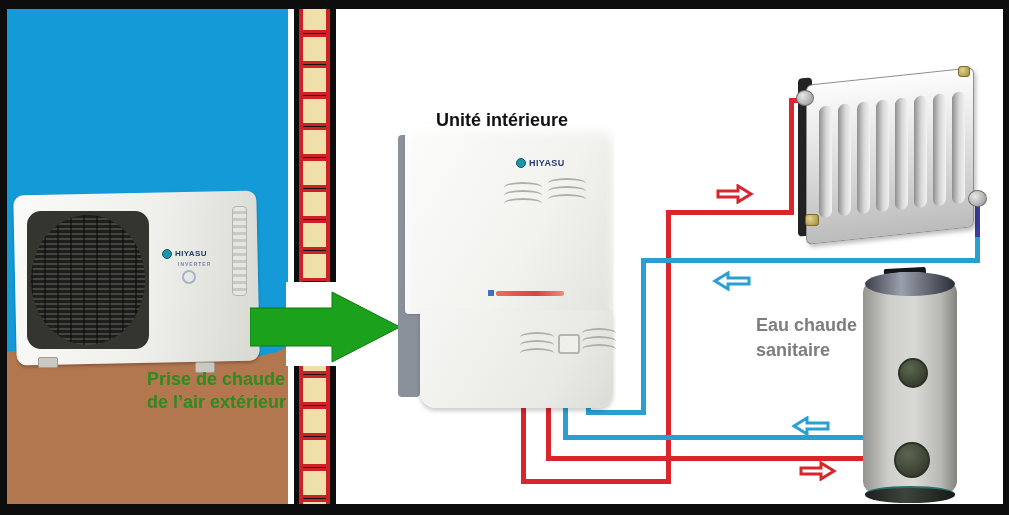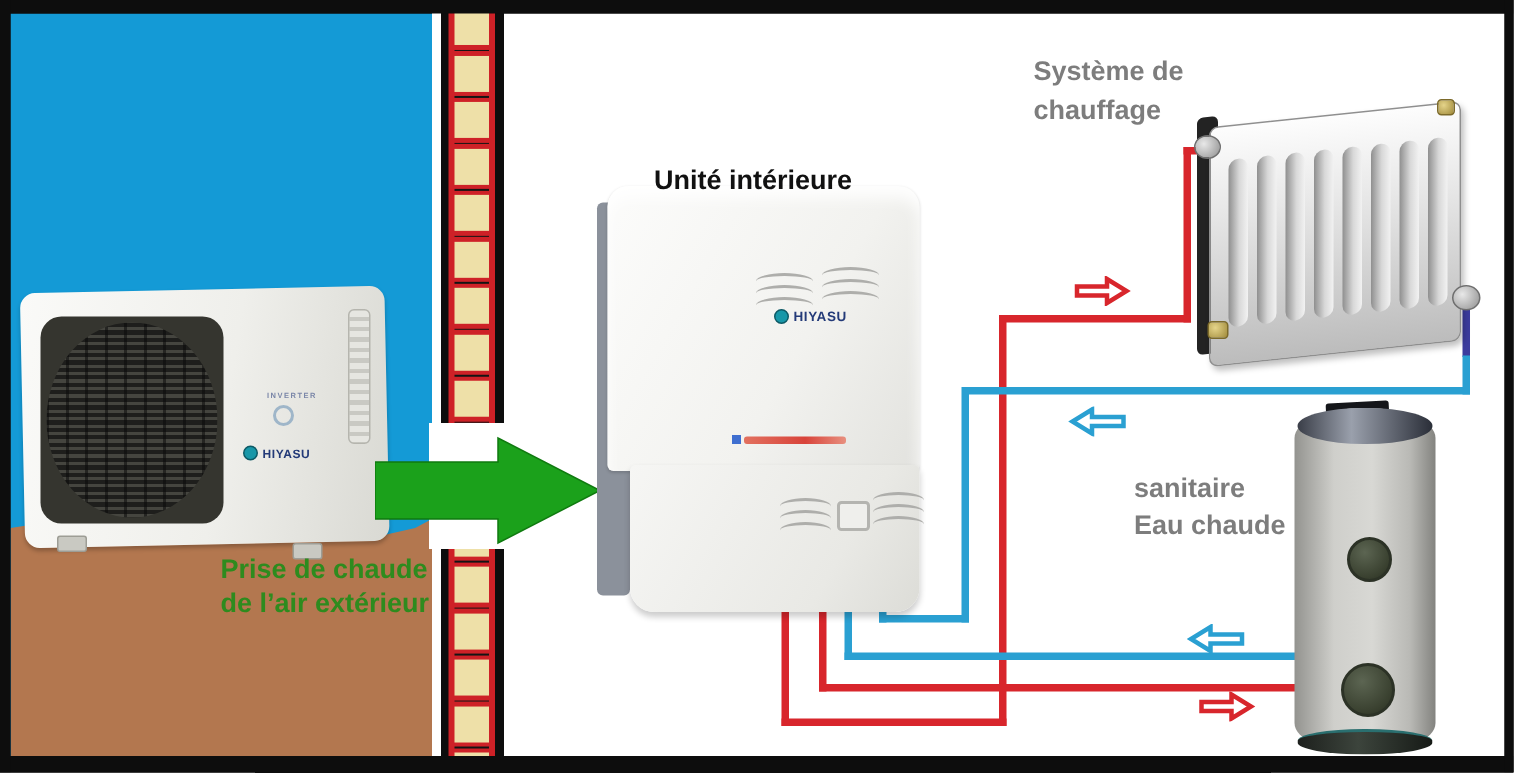--- a/index.html
+++ b/index.html
@@ -18,21 +18,21 @@
   .od-body{left:15px; top:193px; width:243px; height:170px;
     background:linear-gradient(100deg,#fafaf8 0%,#efefeb 55%,#d9d9d3 100%);
     border-radius:10px; box-shadow:0 2px 3px rgba(0,0,0,.25); transform:rotate(-1.2deg);}
   .od-fan-frame{left:27px; top:211px; width:122px; height:138px; background:#35352f; border-radius:14px;}
   .od-fan{left:4px; top:4px; width:114px; height:130px; border-radius:50%;
     background:repeating-linear-gradient(90deg, rgba(10,10,10,.55) 0 2px, rgba(0,0,0,0) 2px 13px),
                repeating-linear-gradient(0deg, #45453f 0 2px, #1e1e1c 2px 5px);}
   .od-handle{left:232px; top:206px; width:13px; height:88px; border-radius:4px;
     background:repeating-linear-gradient(0deg,#e6e6e1 0 4px,#c9c9c3 4px 7px); border:1px solid #b5b5ae;}
   .od-foot{width:18px; height:9px; background:#c9c9c2; border:1px solid #9d9d95; border-radius:2px;}
-  .brand{display:flex; align-items:flex-end; gap:3px;margin-top:48px;}
+  .brand{display:flex; align-items:flex-start; gap:3px;}
   .brand .dot{width:8px; height:8px; border-radius:50%; background:#1897a8; border:1px solid #0d5a66;}
   .brand .txt{color:#233a78; font-weight:bold; font-size:8px; letter-spacing:.4px;}
   .od-sub{color:#7a86a8; font-size:5px; font-weight:bold; letter-spacing:1px;}
   .od-emblem{width:10px; height:10px; border-radius:50%; border:2px solid #9fb6c9;}
   
   .gap-strip{left:288px; top:0; width:6px; height:504px; background:#ffffff;}
   .wall-black-l{left:294px; top:0; width:5px; height:505px; background:#0d0d0d;}
   .wall-red{left:299px; top:0; width:31px; height:505px; background:#ce2127;}
   .wall-bricks{left:303px; top:0; width:23px; height:505px;
     background:repeating-linear-gradient(to bottom,#eee0a8 0 24px,#ce2127 24px 27px,#141414 27px 28px,#ce2127 28px 31px);
@@ -188,34 +188,30 @@
     <div class="rad-slot" style="left:69px;"></div>
     <div class="rad-slot" style="left:88px;"></div>
     <div class="rad-slot" style="left:107px;"></div>
     <div class="rad-slot" style="left:126px;"></div>
     <div class="rad-slot" style="left:145px;"></div>
   </div>
   <div class="valve-gray" style="left:796px; top:90px; width:16px; height:14px;"></div>
   <div class="valve-brass" style="left:805px; top:214px; width:12px; height:10px;"></div>
   <div class="valve-brass" style="left:958px; top:66px; width:10px; height:9px;"></div>
   <div class="valve-gray" style="left:968px; top:190px; width:17px; height:15px;"></div>
-  <div class="abs heating-label">
-    <div>Système de</div>
-    <div>chauffage</div>
-  </div>
 
   <div class="abs tank-handle"></div>
   <div class="abs tank-body"></div>
   <div class="abs tank-cap"></div>
   <div class="abs tank-rim"></div>
   <div class="tank-knob" style="left:898px; top:358px; width:26px; height:26px;"></div>
   <div class="tank-knob" style="left:894px; top:442px; width:32px; height:32px;"></div>
   <div class="abs dhw-label">
+    <div>Eau chaude</div>
     <div>sanitaire</div>
-    <div>Eau chaude</div>
   </div>
 
   <div class="abs" style="left:0; top:0; width:1009px; height:9px; background:#0d0d0d;"></div>
   <div class="abs" style="left:0; top:504px; width:1009px; height:11px; background:#0d0d0d;"></div>
   <div class="abs" style="left:0; top:0; width:7px; height:515px; background:#0d0d0d;"></div>
   <div class="abs" style="left:1003px; top:0; width:6px; height:515px; background:#0d0d0d;"></div>
 
 </div>
 
 </body></html>

